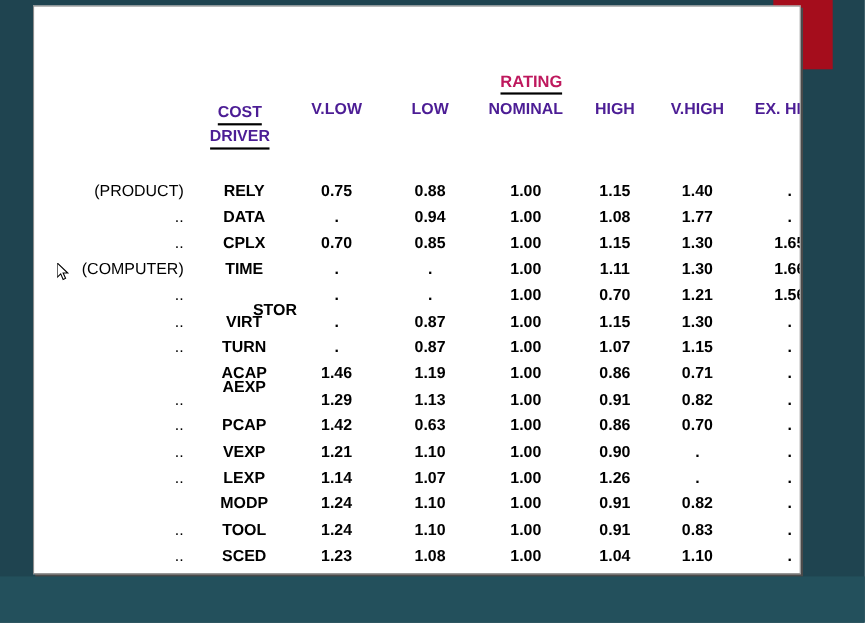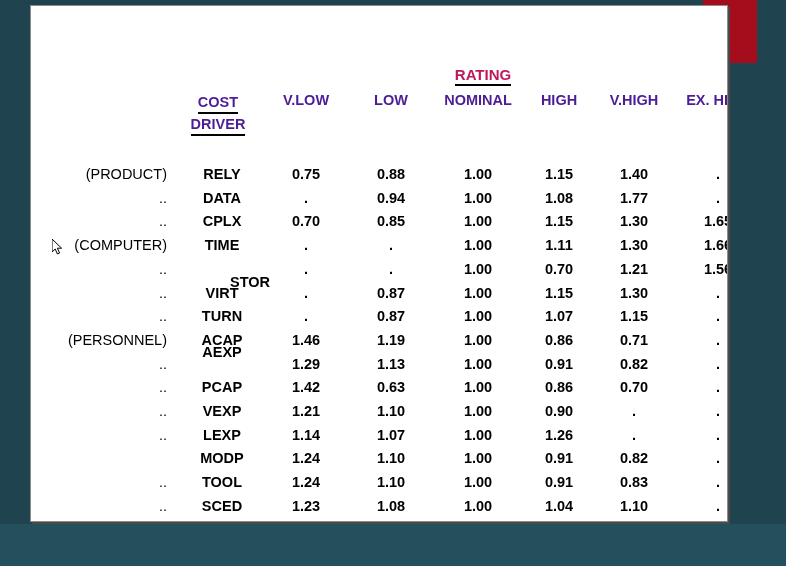--- a/index.html
+++ b/index.html
@@ -238,21 +238,20 @@
         <div class="cell num  col-vhigh" style="top: 278.5px;">1.30</div>
         <div class="cell num  col-exhigh" style="top: 278.5px;">.</div>
         <div class="cell cat  col-cat" style="top: 302.2px;">..</div>
         <div class="cell code col-code" style="top: 302.2px;">TURN</div>
         <div class="cell num  col-vlow" style="top: 302.2px;">.</div>
         <div class="cell num  col-low" style="top: 302.2px;">0.87</div>
         <div class="cell num  col-nom" style="top: 302.2px;">1.00</div>
         <div class="cell num  col-high" style="top: 302.2px;">1.07</div>
         <div class="cell num  col-vhigh" style="top: 302.2px;">1.15</div>
         <div class="cell num  col-exhigh" style="top: 302.2px;">.</div>
-        <div class="cell cat  col-cat" style="top: 325.9px;">(PERSONNEL)</div>
         <div class="cell code col-code" style="top: 325.9px;">ACAP</div>
         <div class="cell num  col-vlow" style="top: 325.9px;">1.46</div>
         <div class="cell num  col-low" style="top: 325.9px;">1.19</div>
         <div class="cell num  col-nom" style="top: 325.9px;">1.00</div>
         <div class="cell num  col-high" style="top: 325.9px;">0.86</div>
         <div class="cell num  col-vhigh" style="top: 325.9px;">0.71</div>
         <div class="cell num  col-exhigh" style="top: 325.9px;">.</div>
         <div class="cell cat  col-cat" style="top: 349.6px;">..</div>
         <div class="cell code col-code" style="top: 338px;">AEXP</div>
         <div class="cell num  col-vlow" style="top: 349.6px;">1.29</div>

